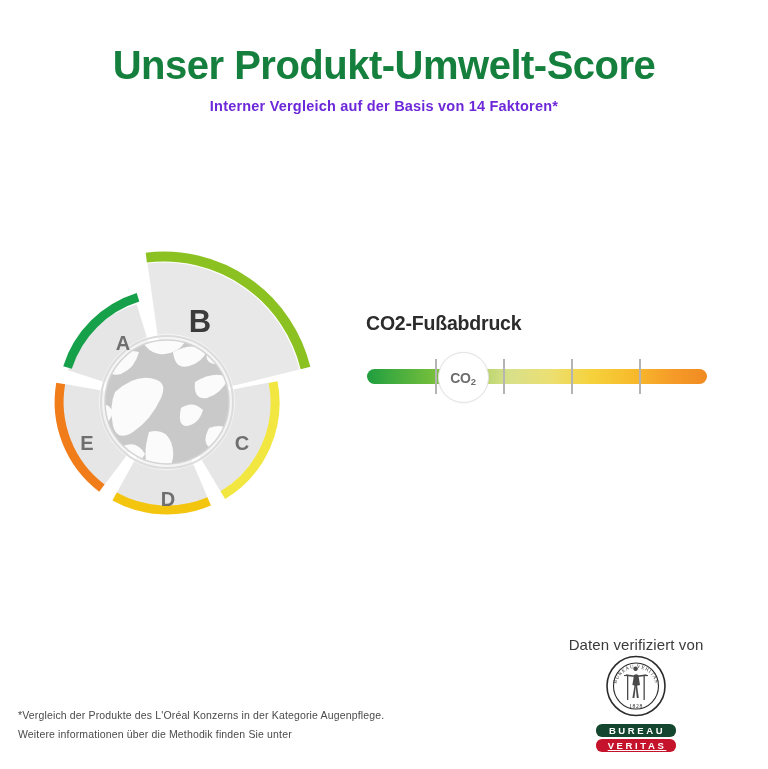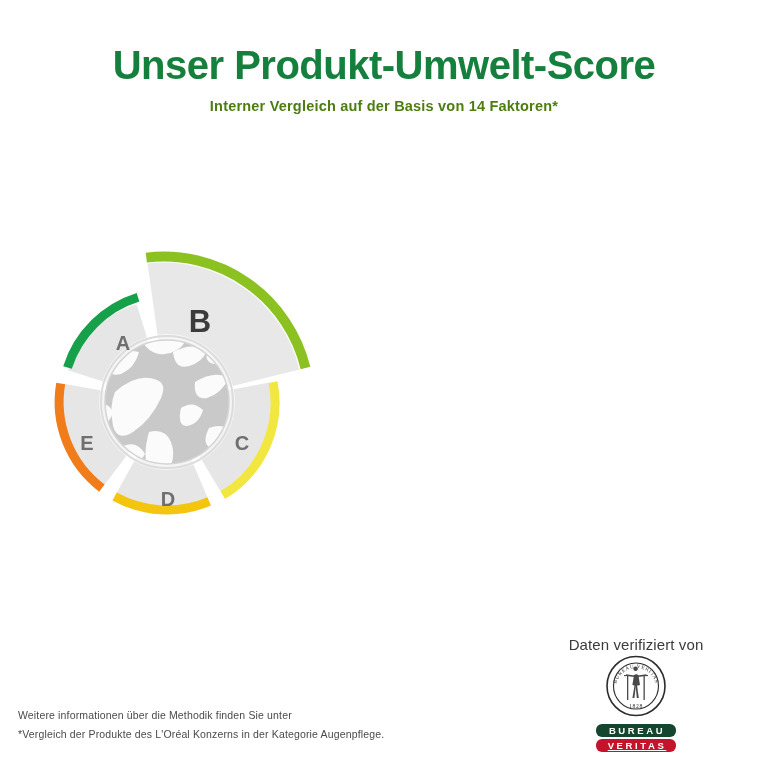--- a/index.html
+++ b/index.html
@@ -29,21 +29,21 @@
     font-weight: bold;
     color: #15803d;
     letter-spacing: -0.5px;
     line-height: 1.05;
     white-space: nowrap;
   }
   #page-subtitle {
     margin-top: 12px;
     font-size: 14.5px;
     font-weight: bold;
-    color: #4d7c0f;
+    color: #6d28d9;
     letter-spacing: 0.2px;
   }
 
   
   #score-dial {
     position: absolute;
     left: 45px;
     top: 232px;
     width: 290px;
     height: 300px;
@@ -231,20 +231,33 @@
     <text class="dial-letter" x="78" y="118" font-size="20" text-anchor="middle">A</text>
     <text class="dial-letter active" x="155" y="100" font-size="31" text-anchor="middle">B</text>
     <text class="dial-letter" x="197" y="218" font-size="20" text-anchor="middle">C</text>
     <text class="dial-letter" x="123" y="274" font-size="20" text-anchor="middle">D</text>
     <text class="dial-letter" x="42" y="218" font-size="20" text-anchor="middle">E</text>
   </svg>
 </div>
 
 <div id="footprints">
 
+  <div class="fp-block">
+    <div class="fp-title">CO2-Fußabdruck</div>
+    <div class="fp-bar-wrap">
+      <div class="fp-bar"></div>
+      <div class="fp-tick" style="left:69px;"></div>
+      <div class="fp-tick" style="left:137px;"></div>
+      <div class="fp-tick" style="left:205px;"></div>
+      <div class="fp-tick" style="left:273px;"></div>
+      <div class="fp-marker" style="left:96px;">
+        <span class="co2-label"><span>CO</span><sub>2</sub></span>
+      </div>
+    </div>
+  </div>
 
 
 </div>
 
 <div id="verifier">
   <div id="verifier-caption">Daten verifiziert von</div>
   <div id="bv-logo">
     <svg width="68" height="62" viewBox="0 0 68 62">
       <ellipse cx="34" cy="31" rx="29" ry="29.5" fill="#ffffff" stroke="#2b2b2b" stroke-width="1.6"></ellipse>
       <ellipse cx="34" cy="31" rx="22.5" ry="23" fill="#ffffff" stroke="#2b2b2b" stroke-width="1.1"></ellipse>
@@ -267,15 +280,15 @@
       </g>
       <path d="M20 47 A 20 20 0 0 0 48 47" fill="none"></path>
       <text x="34" y="52.5" font-family="'Liberation Serif', serif" font-size="5.6" fill="#2b2b2b" text-anchor="middle" letter-spacing="0.6">1828</text>
     </svg>
     <div class="bv-word bv-bureau">BUREAU</div>
     <div class="bv-word bv-veritas">VERITAS</div>
   </div>
 </div>
 
 <div id="footnote">
+  <div>*Vergleich der Produkte des L'Oréal Konzerns in der Kategorie Augenpflege.</div>
   <div>Weitere informationen über die Methodik finden Sie unter</div>
-  <div>*Vergleich der Produkte des L'Oréal Konzerns in der Kategorie Augenpflege.</div>
 </div>
 
 </body></html>

